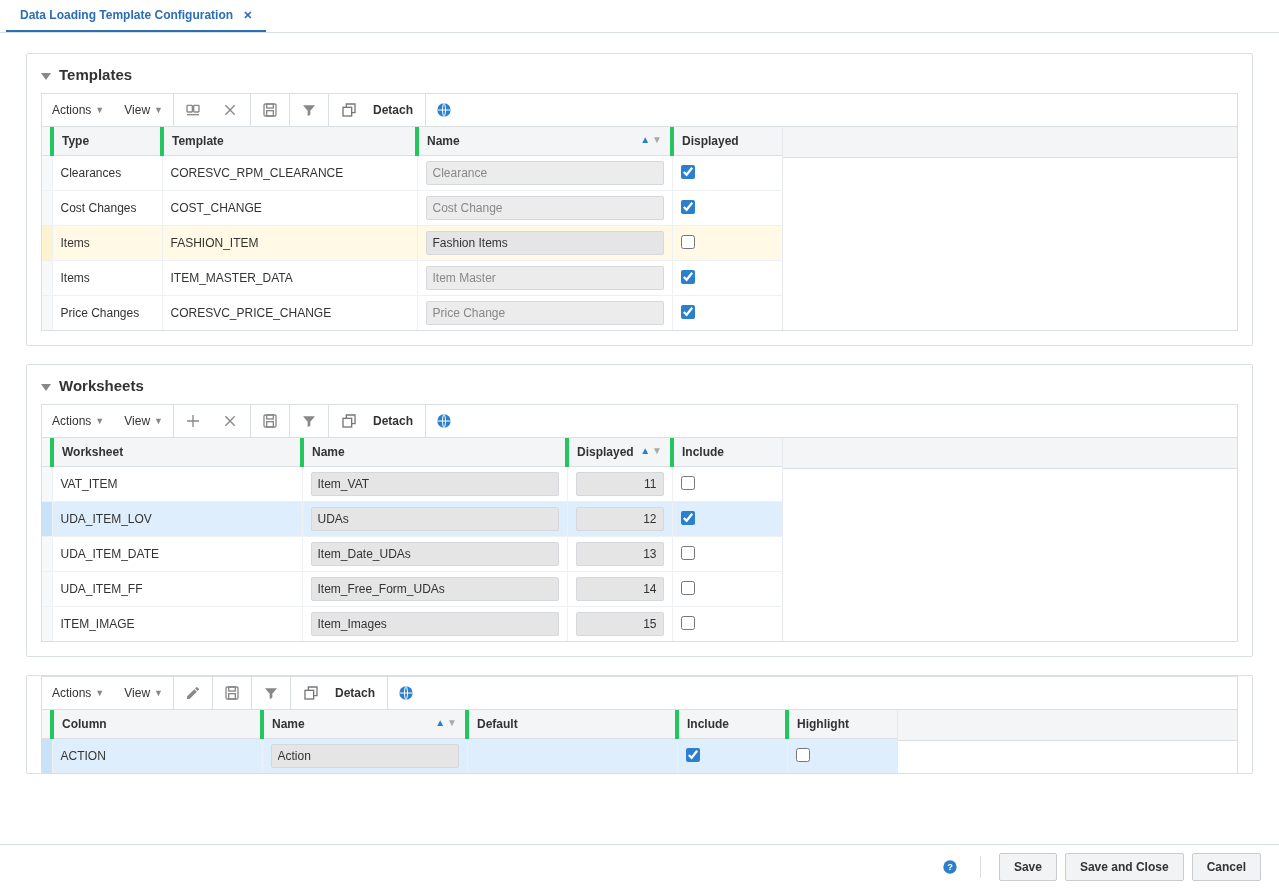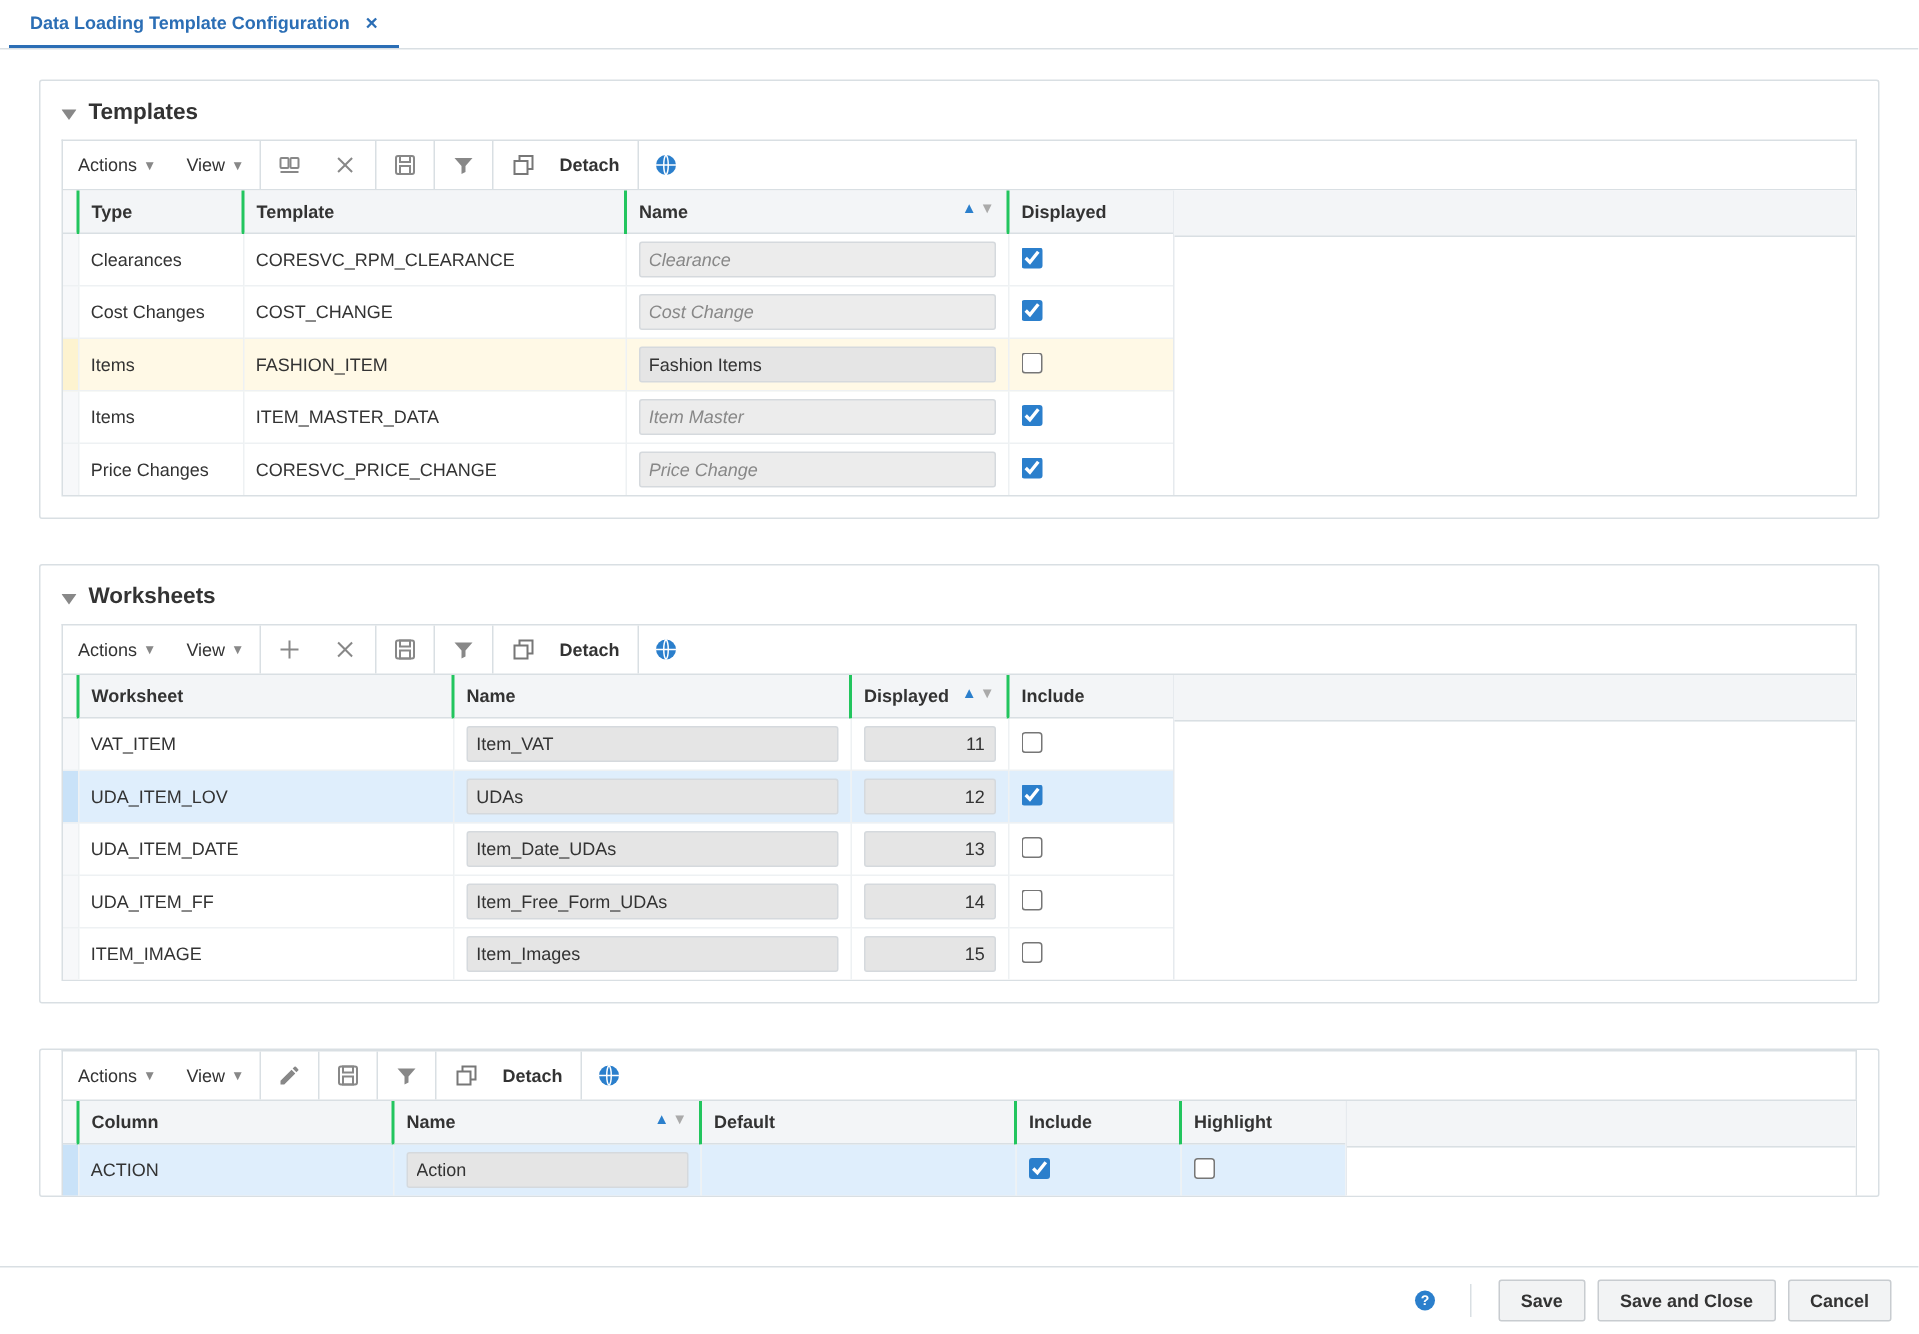--- a/index.html
+++ b/index.html
@@ -28,21 +28,21 @@
   color: #2b6eb5;
   cursor: pointer;
   font-size: 11px;
 }
 .content {
   padding: 20px 26px 10px 26px;
 }
 .panel {
   border: 1px solid #d9dfe3;
   border-radius: 2px;
-  margin-bottom: 30px;
+  margin-bottom: 18px;
   background: #fff;
 }
 .panel-header {
   display: flex;
   align-items: center;
   gap: 8px;
   padding: 12px 14px 10px 14px;
 }
 .collapse-icon {
   width: 10px;
@@ -118,21 +118,21 @@
 }
 .grid-table {
   border-collapse: collapse;
 }
 .grid-table th {
   background: #f3f5f7;
   font-weight: bold;
   text-align: left;
   padding: 7px 8px;
   border-bottom: 1px solid #d9dfe3;
-  border-right: 2px solid #22c55e;
+  border-right: 4px solid #22c55e;
   font-size: 12px;
   color: #333;
 }
 .grid-table th:last-child { border-right: none; }
 .grid-table td {
   padding: 5px 8px;
   border-bottom: 1px solid #eef1f3;
   border-right: 1px solid #eef1f3;
   vertical-align: middle;
   background: #fff;
@@ -156,21 +156,20 @@
   border: 1px solid #d5d9dd;
   padding: 4px 6px;
   font-size: 12px;
   border-radius: 2px;
   color: #333;
   background: #e5e5e5;
 }
 .field-input:disabled {
   background: #ececec;
   color: #888;
-  font-style: italic;
 }
 .field-input.num { text-align: right; }
 .chk {
   width: 14px;
   height: 14px;
   accent-color: #2b7fcc;
 }
 .sort-ind {
   float: right;
   display: inline-flex;

